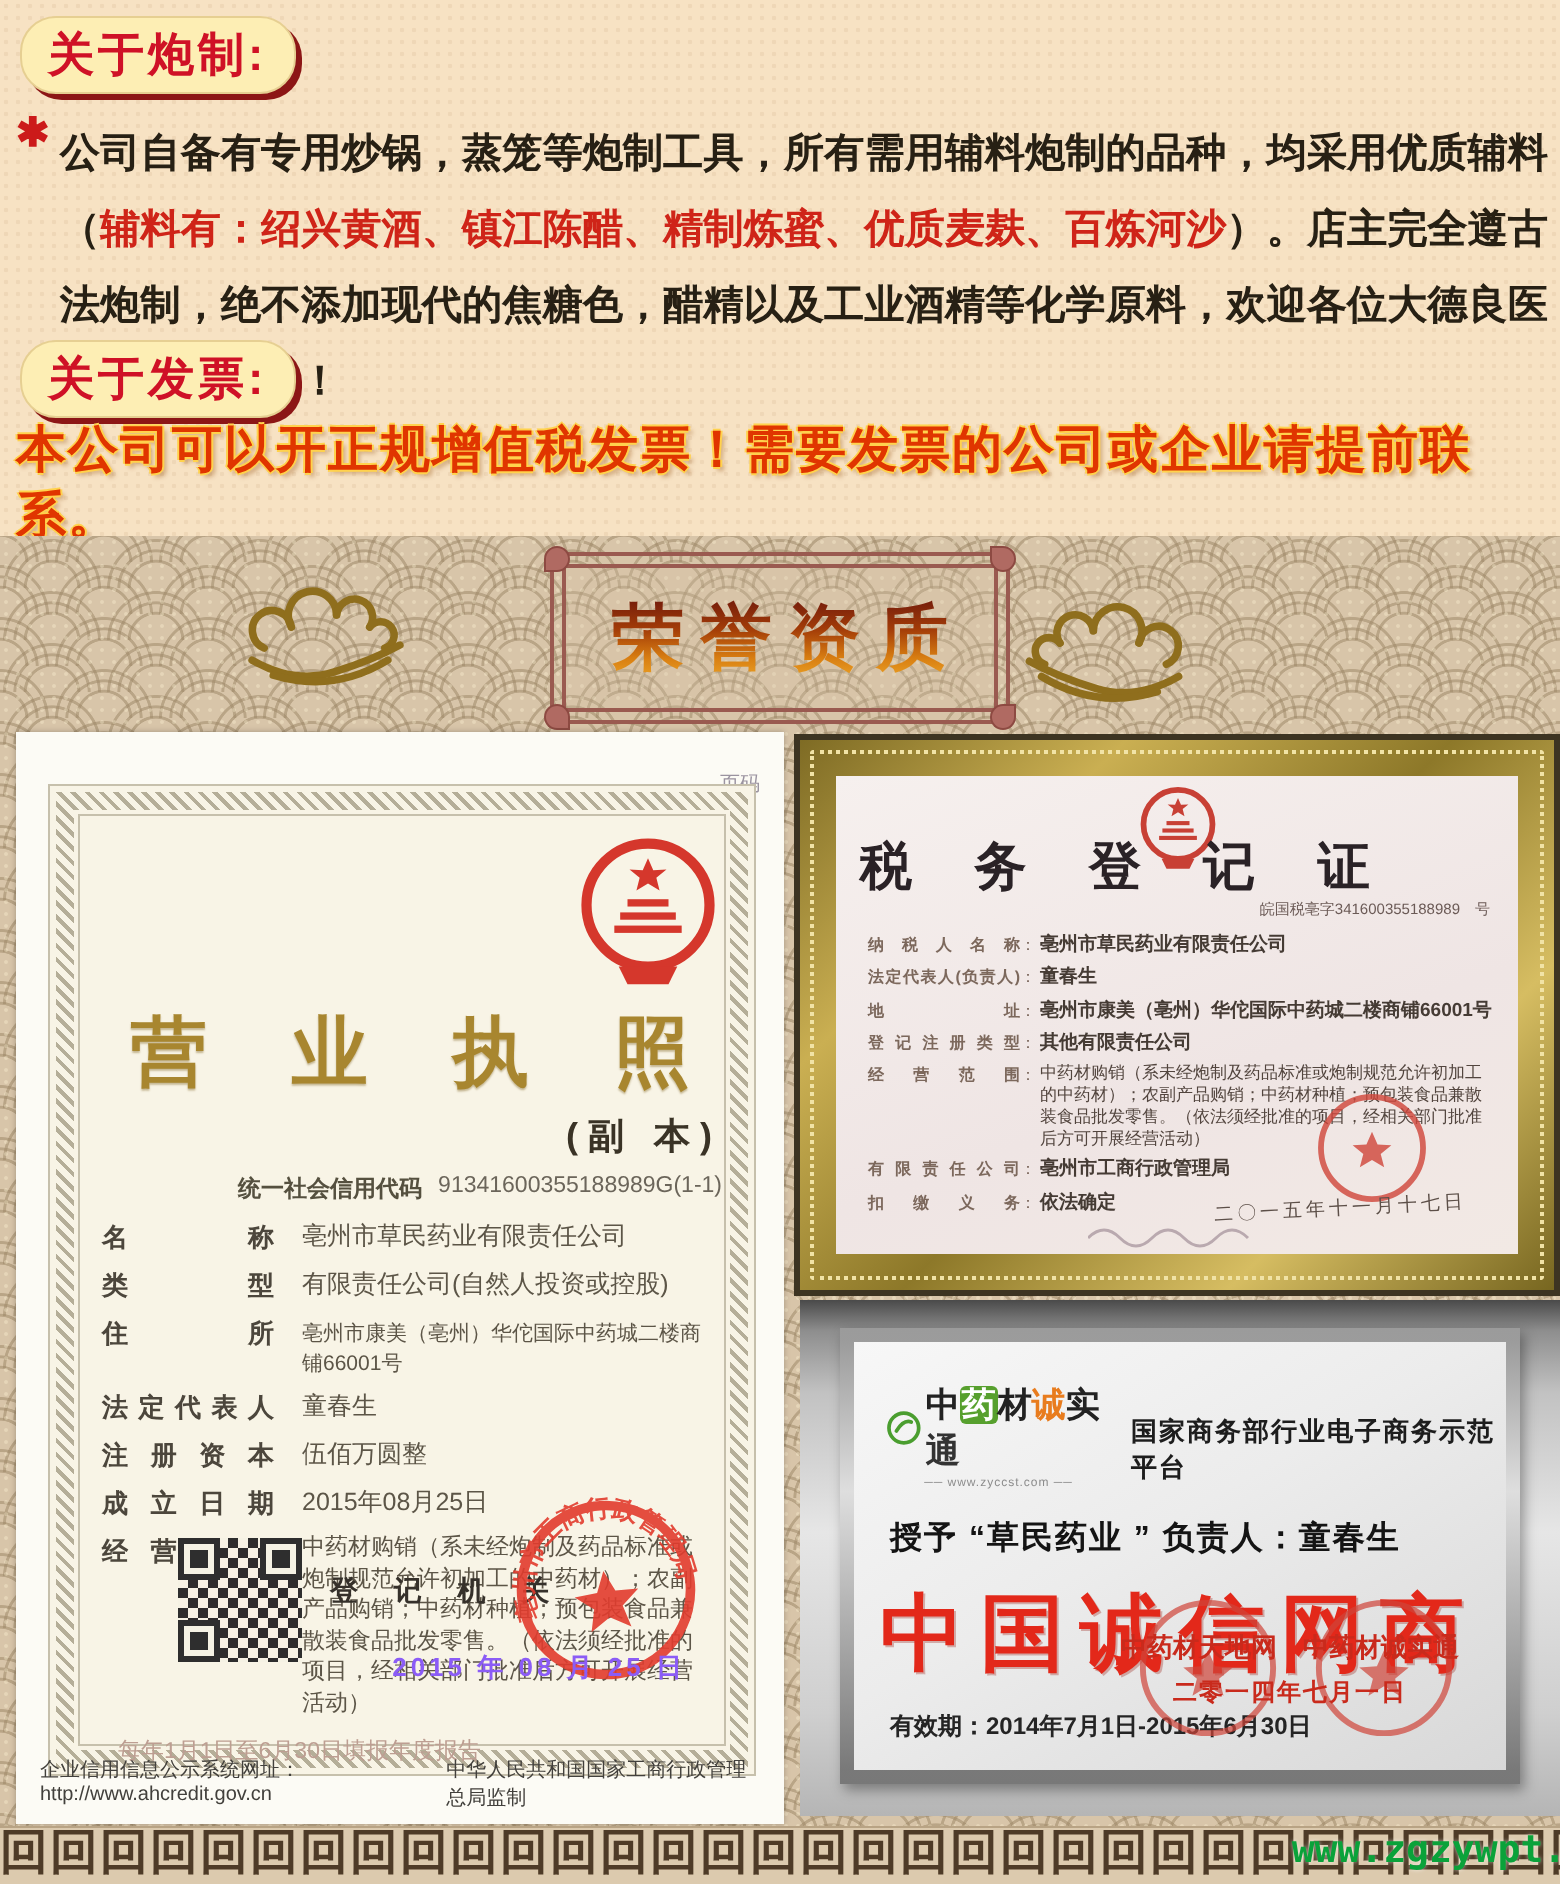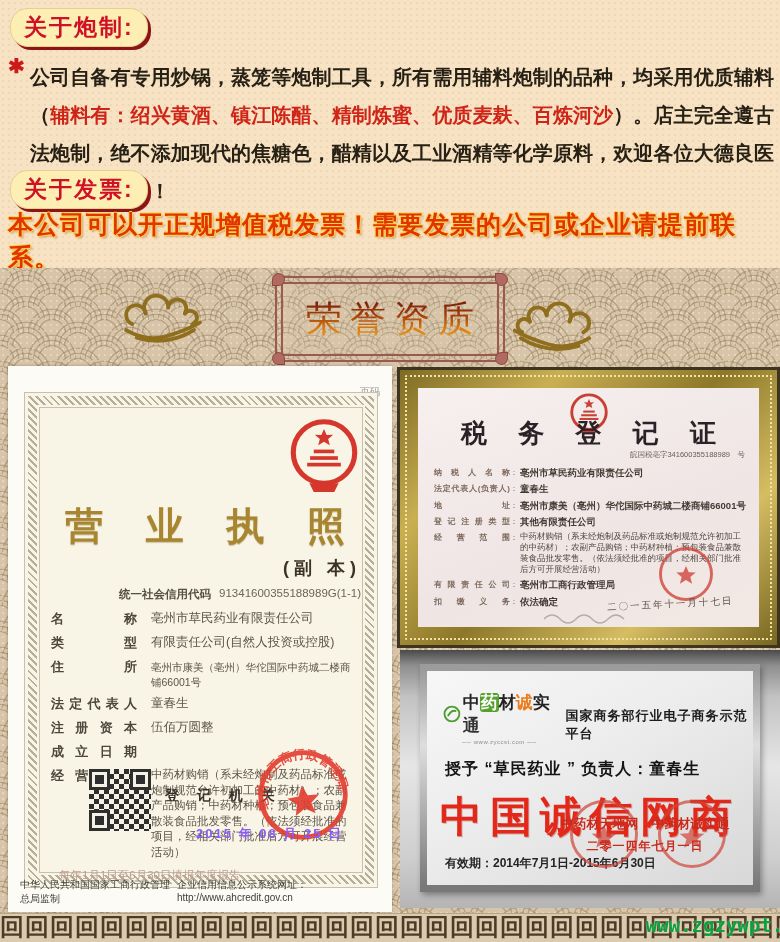--- a/index.html
+++ b/index.html
@@ -36,21 +36,21 @@
     background-position:0 0,0 0,26px 13px;}
 
   
   .honor-frame{position:absolute;left:281px;top:282px;width:214px;height:70px;
     border:2px solid #9a5a50;outline:2px solid #9a5a50;outline-offset:4px;
     display:flex;align-items:center;justify-content:center;background:rgba(216,197,169,.25);}
   .fc{position:absolute;width:11px;height:11px;background:#b06a62;border-radius:50% 50% 50% 0;
       box-shadow:0 0 0 1px #8d4a42;}
   .fc.tl{left:-10px;top:-10px}.fc.tr{right:-10px;top:-10px;transform:rotate(90deg)}
   .fc.bl{left:-10px;bottom:-10px;transform:rotate(-90deg)}.fc.br{right:-10px;bottom:-10px;transform:rotate(180deg)}
-  .honor-title{font-size:36px;font-weight:normal;letter-spacing:8px;padding-left:8px;
+  .honor-title{font-size:36px;font-weight:bold;letter-spacing:8px;padding-left:8px;
     background:linear-gradient(180deg,#6d180c 5%,#a33c08 40%,#d97f12 70%,#eda82a 95%);
     -webkit-background-clip:text;background-clip:text;color:transparent;-webkit-text-fill-color:transparent;}
   .cloud{position:absolute}
   .cloud-l{left:114px;top:278px;width:98px;height:74px}
   .cloud-r{left:496px;top:288px;width:112px;height:70px;transform:scaleX(-1)}
 
   
   .license{position:absolute;left:8px;top:366px;width:384px;height:546px;margin:0;
            background:#fcfbf5;box-shadow:0 0 3px rgba(0,0,0,.25);}
   .pagenote{position:absolute;top:19px;right:12px;font-size:10px;color:#9a93a0}
@@ -84,21 +84,21 @@
   .lic-footer{position:absolute;left:0;bottom:6px;width:100%;display:flex;justify-content:space-between;
               padding:0 12px;box-sizing:border-box;font-size:10px;color:#42403c}
 
   
   .taxcert{position:absolute;left:397px;top:367px;width:383px;height:281px;margin:0;background:#3d3422}
   .tax-gold{position:absolute;inset:3px;
     background:linear-gradient(135deg,#7e6b24,#caaf52 25%,#8d7829 50%,#d6bd62 75%,#776620);}
   .tax-bead{position:absolute;inset:8px;border:2px dotted #f1e3a6;border-radius:2px}
   .tax-paper{position:absolute;inset:21px;background:linear-gradient(160deg,#f6f0ee,#efe5e4 60%,#f2e9e4);}
   .tax-emblem{position:absolute;left:50%;top:2px;transform:translateX(-50%);width:42px;height:46px;opacity:.95}
-  .tax-title{position:absolute;left:0;top:28px;width:100%;text-align:center;font-size:26px;font-weight:bold;
+  .tax-title{position:absolute;left:0;top:28px;width:100%;font-size:26px;font-weight:bold;
              color:#2a2226;letter-spacing:12px;padding-left:12px;box-sizing:border-box}
   .tax-no{position:absolute;right:14px;top:62px;font-size:7.5px;color:#6b5a56}
   .tax-rows{position:absolute;left:16px;top:78px;right:12px}
   .trow{display:flex;align-items:flex-start;margin-bottom:3px}
   .tlabel{flex:0 0 76px;font-size:8px;color:#7c685c;font-weight:bold;text-align-last:justify;padding-top:1px}
   .tcolon{font-size:8px;color:#7c685c;padding-top:1px}
   .tvalue{flex:1;font-size:9.5px;color:#453b34;line-height:1.4;margin-left:2px;font-weight:bold}
   .tvalue.scope{font-size:8.5px;line-height:1.3;font-weight:normal;color:#52453e}
   .tax-stamp{position:absolute;right:44px;bottom:24px;width:58px;height:58px;opacity:.8}
   .tax-date{position:absolute;right:26px;bottom:16px;font-size:9.5px;color:#5c4f48;
@@ -224,20 +224,21 @@
           <div class="lrow">
             <span class="llabel">法定代表人</span>
             <span class="lvalue">童春生</span>
             </div>
           <div class="lrow">
             <span class="llabel">注册资本</span>
             <span class="lvalue">伍佰万圆整</span>
             </div>
           <div class="lrow">
             <span class="llabel">成立日期</span>
+            <span class="lvalue">2015年08月25日</span>
             </div>
           <div class="lrow">
             <span class="llabel">经营范围</span>
             <span class="lvalue scope">中药材购销（系未经炮制及药品标准或炮制规范允许初加工的中药材）；农副产品购销；中药材种植；预包装食品兼散装食品批发零售。（依法须经批准的项目，经相关部门批准后方可开展经营活动）</span>
             </div>
         </div>
       </div>
       <div class="qr">
         <i class="tl"></i>
         <i class="tr"></i>
@@ -251,22 +252,22 @@
           </defs>
         <text font-size="13" fill="#e23c2e" font-weight="bold">
           <textPath href="#arcLic" startOffset="2">亳州市工商行政管理局</textPath>
         </text>
         <path d="M50 40l4.8 10.9 11.9.7-9.2 7.6 3 11.5-10.5-6.4-10.5 6.4 3-11.5-9.2-7.6 11.9-.7z" fill="#e23c2e"></path>
       </svg>
       <div class="lic-date">2015 年 08 月 25 日</div>
       <div class="lic-note">每年1月1日至6月30日填报年度报告</div>
     </div>
     <div class="lic-footer">
+      <span>企业信用信息公示系统网址：http://www.ahcredit.gov.cn</span>
       <span>中华人民共和国国家工商行政管理总局监制</span>
-      <span>企业信用信息公示系统网址：http://www.ahcredit.gov.cn</span>
     </div>
   </figure>
 
   <figure class="taxcert">
     <div class="tax-gold"></div>
     <div class="tax-bead"></div>
     <div class="tax-paper">
       <svg class="tax-emblem" viewBox="0 0 100 112">
         <circle cx="50" cy="54" r="42" fill="none" stroke="#c6372c" stroke-width="7"></circle>
         <g fill="#c6372c">

